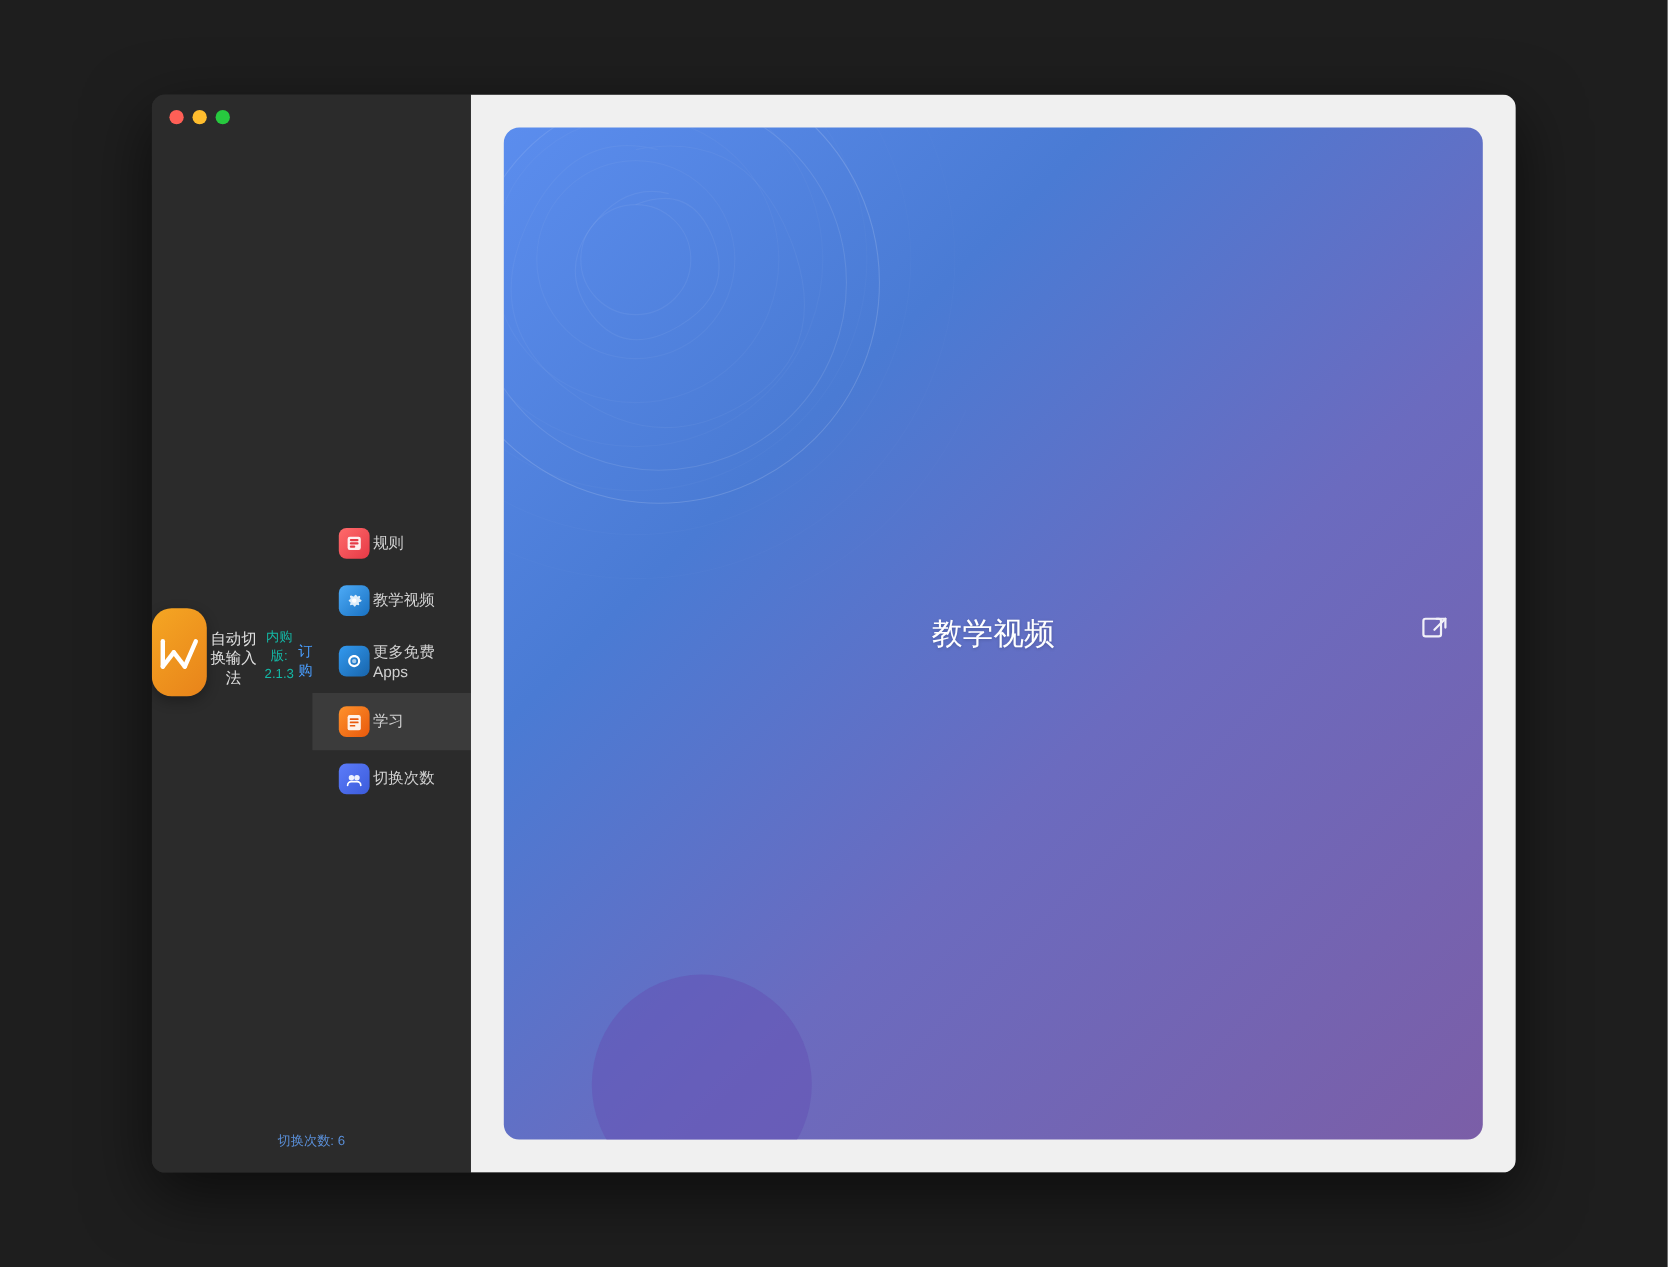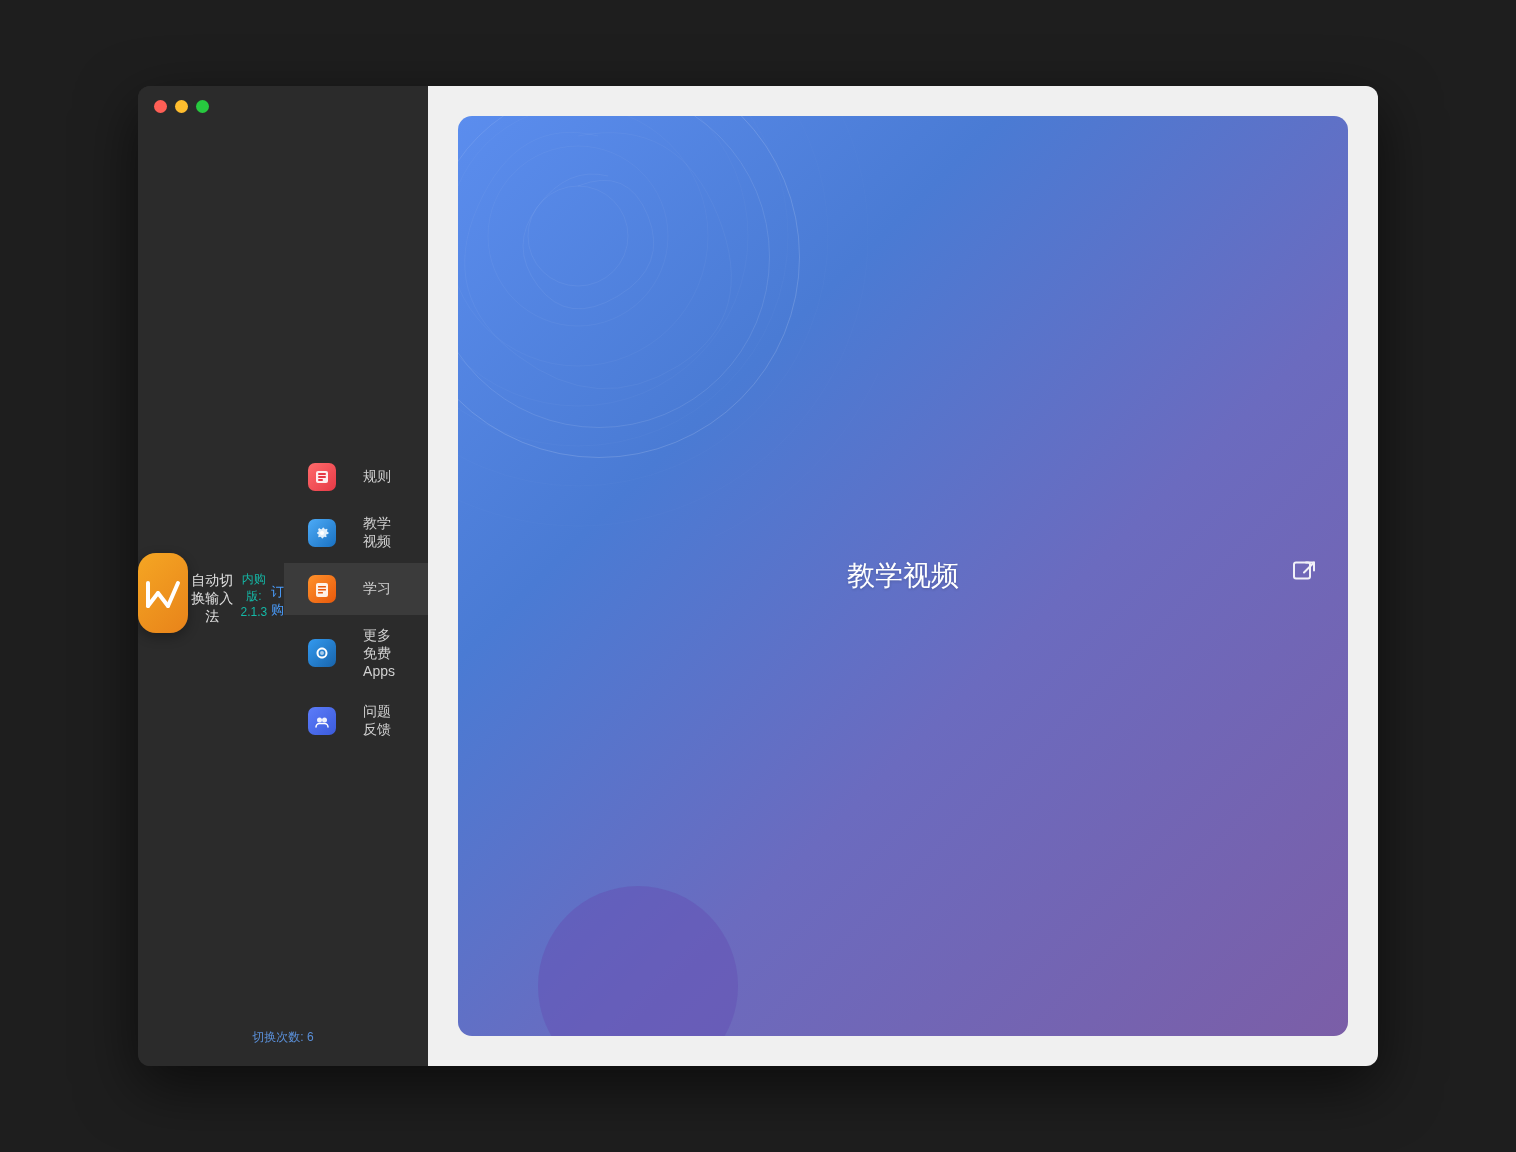--- a/index.html
+++ b/index.html
@@ -98,21 +98,21 @@
       width: 100%;
       display: flex;
       flex-direction: column;
     }
 
     .nav-item {
       display: flex;
       align-items: center;
       padding: 12px 24px;
       cursor: pointer;
-      gap: 27px;
+      gap: 3px;
       border-radius: 0;
     }
 
     .nav-item.active {
       background: rgba(255,255,255,0.08);
     }
 
     .nav-icon {
       width: 28px;
       height: 28px;
@@ -319,51 +319,51 @@
       <div class="nav-item">
         <div class="nav-icon settings">
           <svg width="16" height="16" viewBox="0 0 16 16" fill="white">
             <path d="M8 10a2 2 0 100-4 2 2 0 000 4z" fill="white"></path>
             <path d="M13.3 9.3l.9-.5a.9.9 0 000-1.6l-.9-.5a5 5 0 00-.3-.7l.4-1a.9.9 0 00-1.1-1.1l-1 .4a5 5 0 00-.7-.3l-.5-.9a.9.9 0 00-1.6 0l-.5.9a5 5 0 00-.7.3l-1-.4A.9.9 0 004.3 5l.4 1a5 5 0 00-.3.7l-.9.5a.9.9 0 000 1.6l.9.5a5 5 0 00.3.7l-.4 1a.9.9 0 001.1 1.1l1-.4a5 5 0 00.7.3l.5.9a.9.9 0 001.6 0l.5-.9a5 5 0 00.7-.3l1 .4a.9.9 0 001.1-1.1l-.4-1a5 5 0 00.3-.7z" fill="white" opacity="0.85"></path>
           </svg>
         </div>
         <span class="nav-label">教学视频</span>
       </div>
 
+      <div class="nav-item">
+        <div class="nav-icon apps">
+          <svg width="16" height="16" viewBox="0 0 16 16" fill="white">
+            <path d="M8 2.5C5 2.5 2.5 5 2.5 8S5 13.5 8 13.5 13.5 11 13.5 8 11 2.5 8 2.5zm0 9a3.5 3.5 0 110-7 3.5 3.5 0 010 7z" fill="white"></path>
+            <path d="M8 6a2 2 0 100 4A2 2 0 008 6z" fill="white" opacity="0.6"></path>
+          </svg>
+        </div>
+        <span class="nav-label">更多免费 Apps</span>
+      </div>
+
       <div class="nav-item active">
         <div class="nav-icon learn">
           <svg width="16" height="16" viewBox="0 0 16 16" fill="white">
             <rect x="2" y="2" width="12" height="14" rx="2" fill="white" opacity="0.9"></rect>
             <rect x="4" y="5" width="8" height="1.5" rx="0.5" fill="#e8590c"></rect>
             <rect x="4" y="8" width="8" height="1.5" rx="0.5" fill="#e8590c"></rect>
             <rect x="4" y="11" width="5" height="1.5" rx="0.5" fill="#e8590c"></rect>
           </svg>
         </div>
         <span class="nav-label">学习</span>
       </div>
 
       <div class="nav-item">
-        <div class="nav-icon apps">
-          <svg width="16" height="16" viewBox="0 0 16 16" fill="white">
-            <path d="M8 2.5C5 2.5 2.5 5 2.5 8S5 13.5 8 13.5 13.5 11 13.5 8 11 2.5 8 2.5zm0 9a3.5 3.5 0 110-7 3.5 3.5 0 010 7z" fill="white"></path>
-            <path d="M8 6a2 2 0 100 4A2 2 0 008 6z" fill="white" opacity="0.6"></path>
-          </svg>
-        </div>
-        <span class="nav-label">更多免费 Apps</span>
-      </div>
-
-      <div class="nav-item">
         <div class="nav-icon feedback">
           <svg width="16" height="16" viewBox="0 0 16 16" fill="white">
             <circle cx="5.5" cy="7" r="2.5" fill="white" opacity="0.9"></circle>
             <circle cx="10.5" cy="7" r="2.5" fill="white" opacity="0.9"></circle>
             <path d="M2 14c0-2 1.6-3.5 3.5-3.5h5C12.4 10.5 14 12 14 14" stroke="white" stroke-width="1.5" fill="none" stroke-linecap="round"></path>
           </svg>
         </div>
-        <span class="nav-label">问题反馈</span>
+        <span class="nav-label">切换次数</span>
       </div>
     </nav>
 
     <div class="sidebar-footer">切换次数: 6</div>
   </div>
 
   <div class="main-content">
 
     <div class="card card-tutorial">
 

